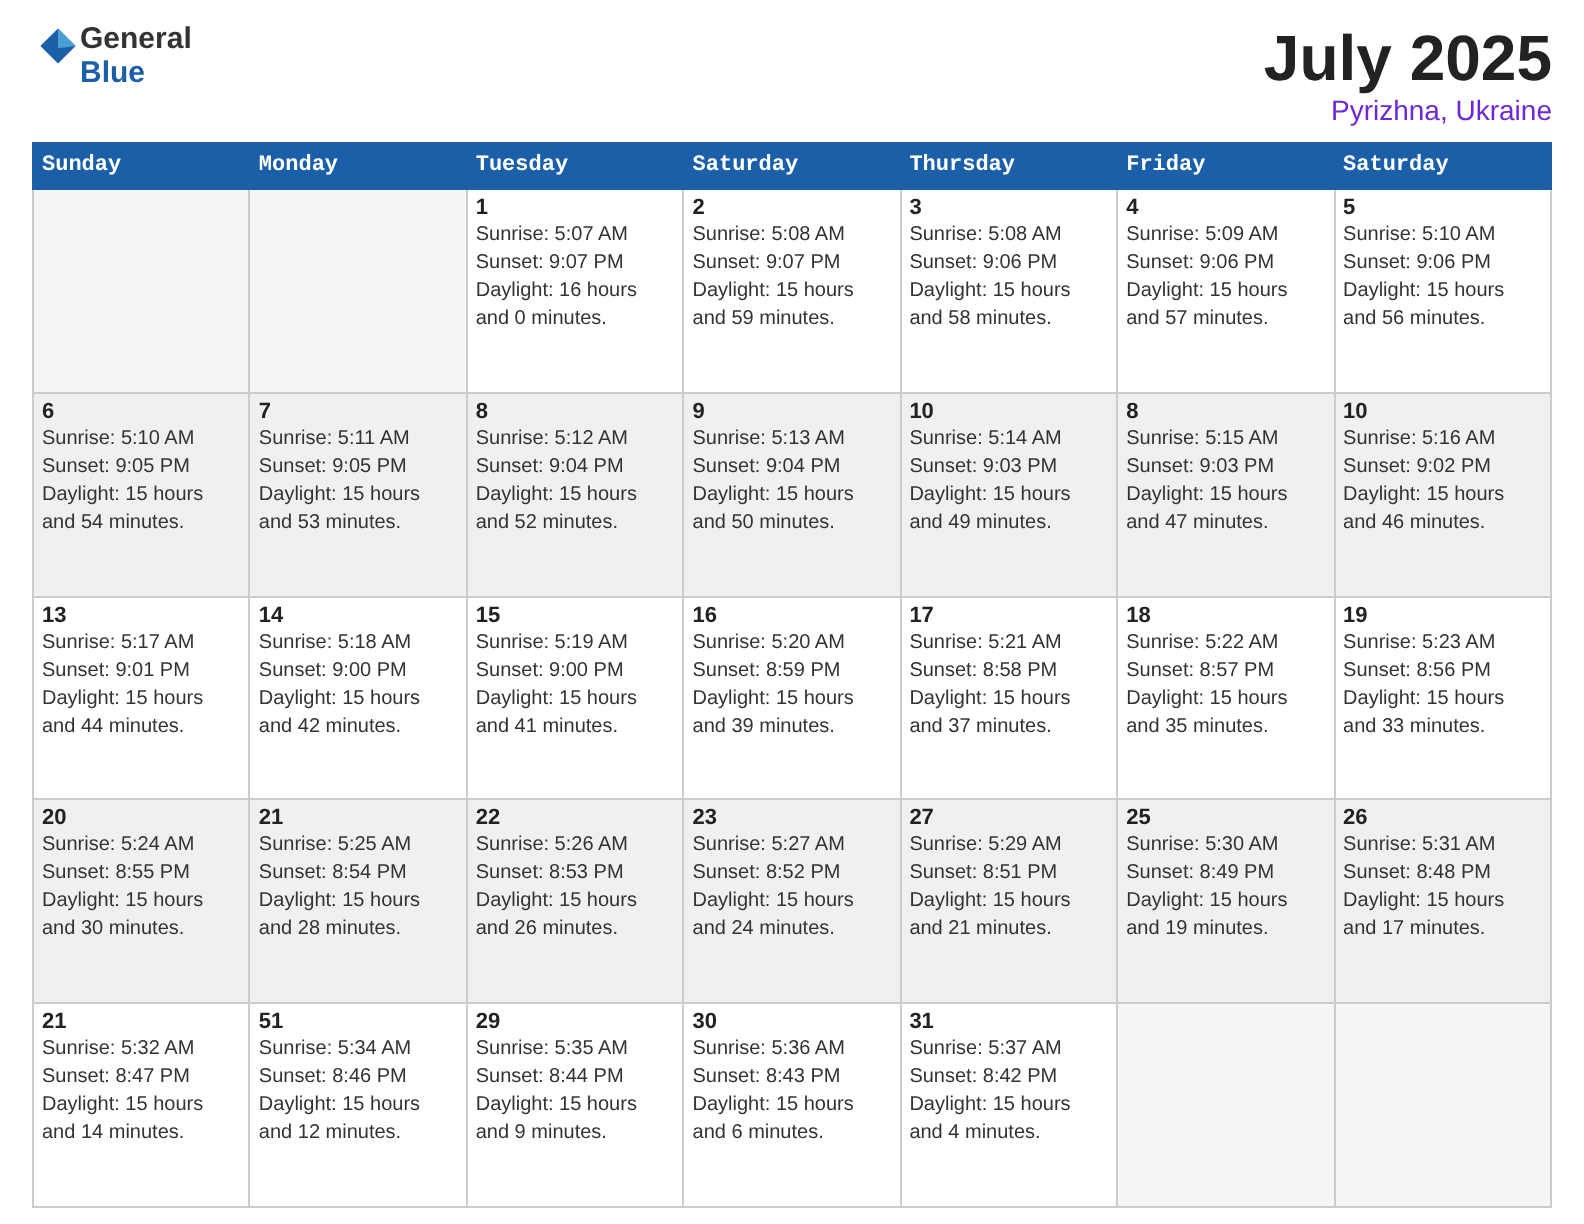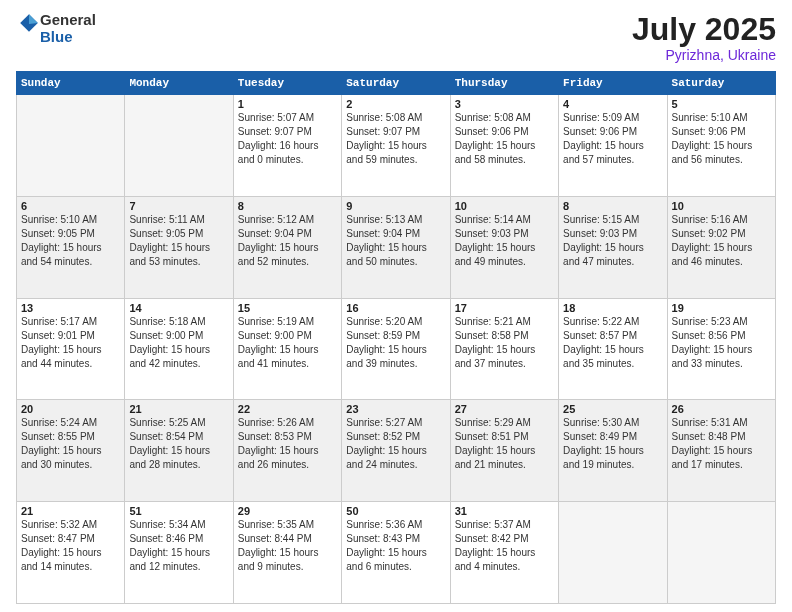--- a/index.html
+++ b/index.html
@@ -259,21 +259,21 @@
           </td>
           <td>
             <span class="day-num">51</span>
             <div class="day-info">Sunrise: 5:34 AM<br>Sunset: 8:46 PM<br>Daylight: 15 hours<br>and 12 minutes.</div>
           </td>
           <td>
             <span class="day-num">29</span>
             <div class="day-info">Sunrise: 5:35 AM<br>Sunset: 8:44 PM<br>Daylight: 15 hours<br>and 9 minutes.</div>
           </td>
           <td>
-            <span class="day-num">50</span>
+            <span class="day-num">30</span>
             <div class="day-info">Sunrise: 5:36 AM<br>Sunset: 8:43 PM<br>Daylight: 15 hours<br>and 6 minutes.</div>
           </td>
           <td>
             <span class="day-num">31</span>
             <div class="day-info">Sunrise: 5:37 AM<br>Sunset: 8:42 PM<br>Daylight: 15 hours<br>and 4 minutes.</div>
           </td>
           <td class="empty"></td>
           <td class="empty"></td>
         </tr>
       </tbody>

